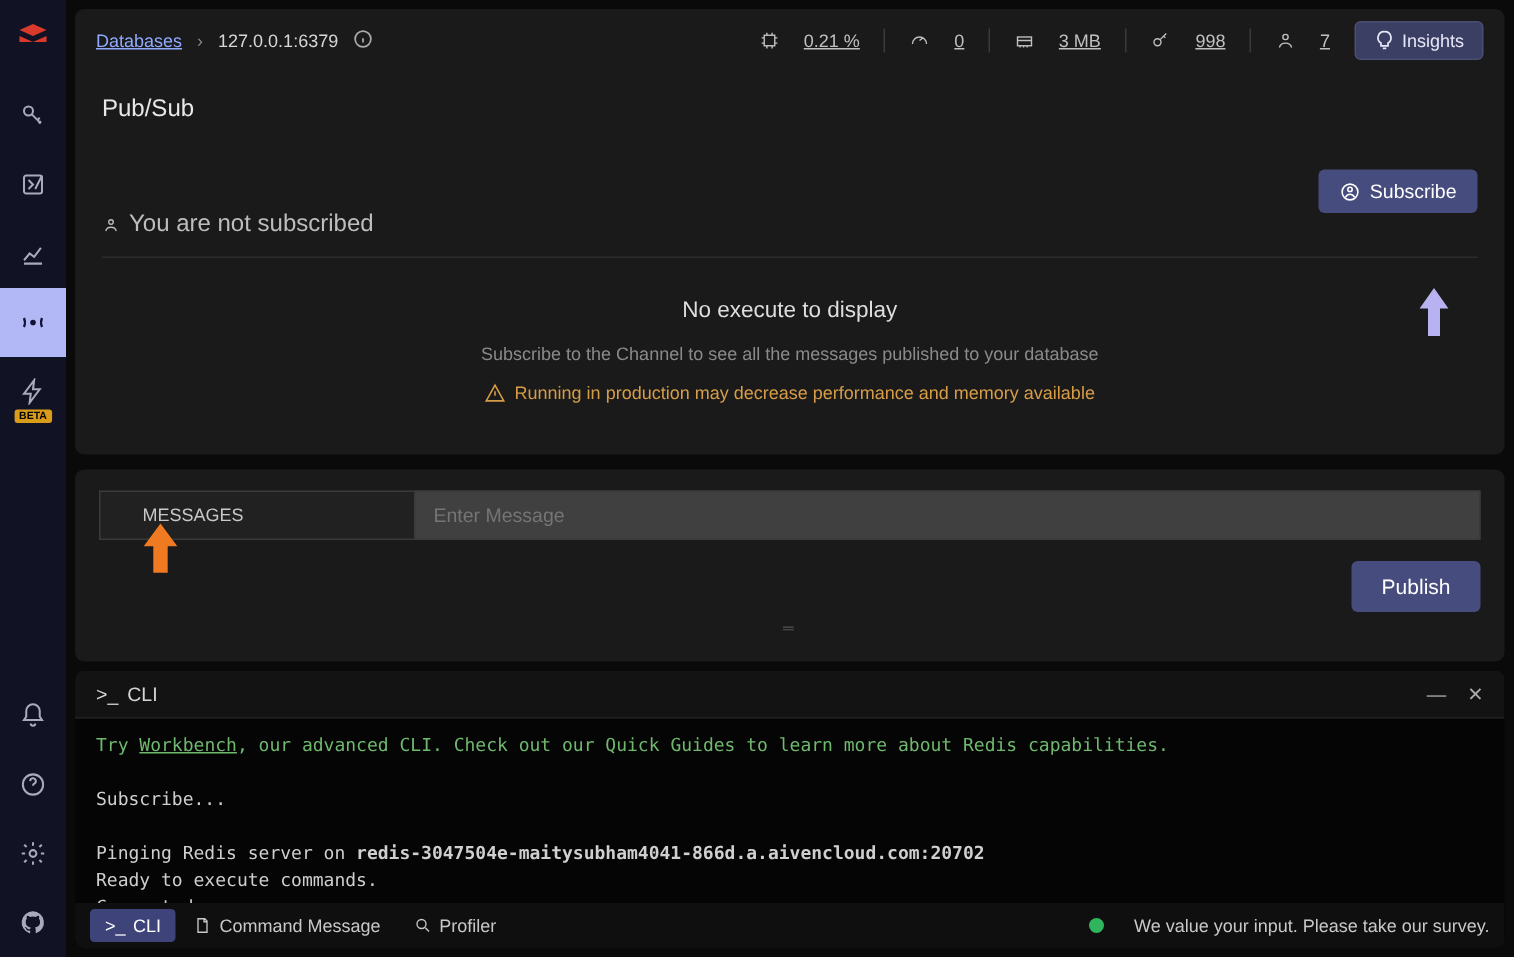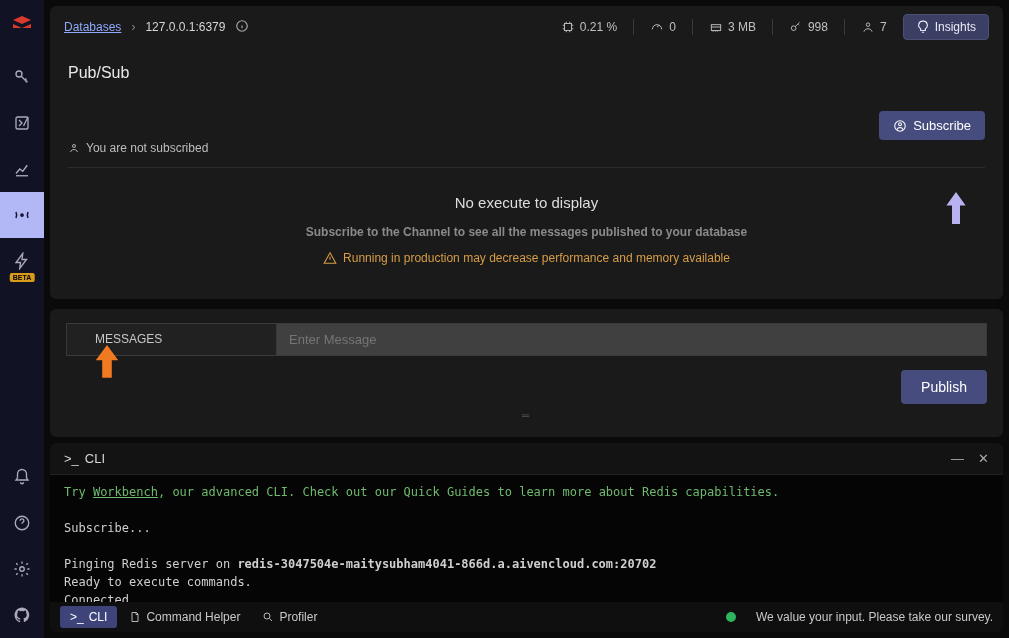--- a/index.html
+++ b/index.html
@@ -34,45 +34,45 @@
   .topbar {
     background:#1a1a1a; border-radius:6px 6px 0 0;
     padding:8px 14px; display:flex; align-items:center; gap:10px;
     font-size:12px;
   }
   .topbar a.link { color:#8fa9ff; text-decoration:underline; }
   .topbar .sep { color:#888; }
   .topbar .db { color:#d6d6d6; }
   .topbar .info-icon { color:#aaa; }
   .topbar .stats { margin-left:auto; display:flex; gap:16px; color:#c0c0c0; align-items:center;}
-  .topbar .stats .stat { display:flex; gap:5px; }
+  .topbar .stats .stat { display:flex; gap:16px;text-decoration:underline; }
   .topbar .stat-sep { width:1px; height:16px; background:#3a3a3a; }
   .insights-btn {
     background:#3a3f63; border:1px solid #4a4f73; color:#e8e8f8;
     padding:5px 12px; border-radius:4px; display:flex; align-items:center; gap:5px;
     font-size:12px; cursor:pointer;
   }
   .panel {
     background:#1a1a1a; border-radius:0 0 6px 6px; margin-top:0;
     padding:16px 18px 24px 18px;
   }
   .panel h2 { color:#e8e8e8; font-size:16px; font-weight:500; margin-bottom:8px; }
   .sub-row {
     display:flex; align-items:center; justify-content:space-between;
     border-bottom:1px solid #2c2c2c; padding:6px 0 12px;
   }
-  .sub-row .left { display:flex; align-items:center; gap:6px; color:#bdbdbd; font-size:12px;margin-top:45px;}
+  .sub-row .left { display:flex; align-items:center; gap:6px; color:#bdbdbd; font-size:16px;margin-top:45px;}
   .subscribe-btn {
     background:#464c7d; color:#fff; border:none;
     padding:7px 14px; border-radius:4px; display:flex; align-items:center; gap:6px;
     font-size:13px; cursor:pointer;
   }
   .empty-block { text-align:center; padding:26px 0 10px; }
   .empty-block .title { color:#dedede; font-size:15px; margin-bottom:14px;}
-  .empty-block .hint { color:#8a8a8a; font-size:12px; margin-bottom:12px;font-weight:bold;}
+  .empty-block .hint { color:#8a8a8a; font-size:12px; margin-bottom:12px;}
   .empty-block .warn { color:#d79d46; font-size:12px; display:flex; gap:6px; justify-content:center; align-items:flex-start;}
   .msgpanel {
     background:#1a1a1a; border-radius:6px; margin-top:10px;
     padding:14px 16px 16px; position:relative;
   }
   .msg-row { display:flex; gap:0; }
   .msg-label {
     border:1px solid #3a3a3a; padding:8px 28px; font-size:12px;
     color:#c8c8c8; min-width:210px; background:#212121; border-right:none;
   }
@@ -321,21 +321,21 @@
     </div>
     <div class="cli-tabs">
       <div class="cli-tab active">
         <span>&gt;_</span>
         <span>CLI</span>
       </div>
       <div class="cli-tab">
         <svg width="12" height="12" viewBox="0 0 24 24" fill="none" stroke="currentColor" stroke-width="1.8">
             <path d="M6 3h9l3 3v15H6zM14 3v4h4"></path>
           </svg>
-        <span>Command Helper</span>
+        <span>Command Message</span>
       </div>
       <div class="cli-tab">
         <svg width="12" height="12" viewBox="0 0 24 24" fill="none" stroke="currentColor" stroke-width="1.8">
             <circle cx="10" cy="10" r="6"></circle>
             <path d="M15 15l5 5"></path>
           </svg>
         <span>Profiler</span>
       </div>
       <div class="survey-bar">
         <span class="dot"></span>

